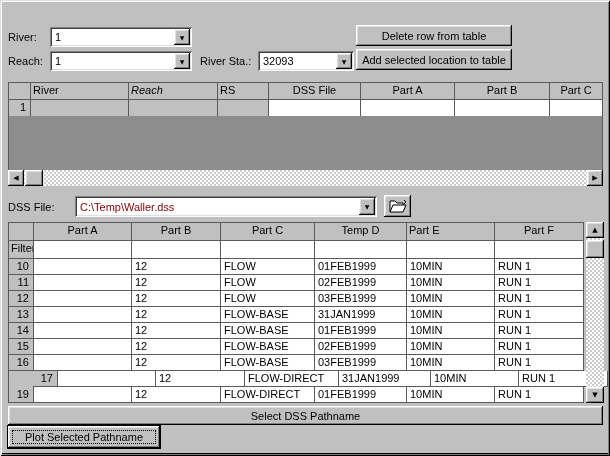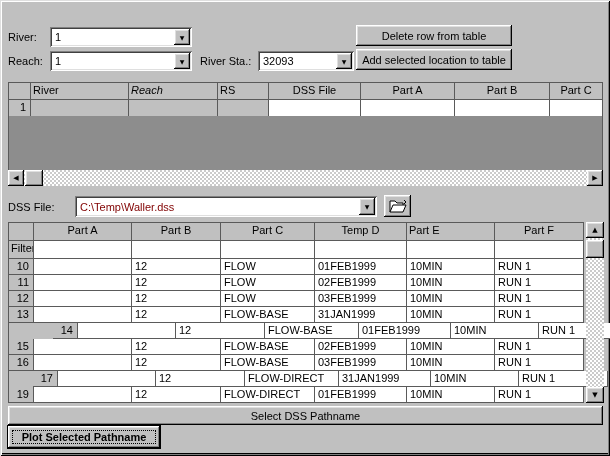--- a/index.html
+++ b/index.html
@@ -29,21 +29,21 @@
   .glyph-x  { font-weight:bold; font-size:12px; line-height:10px; }
 
   .lbl { font-size:11px; white-space:nowrap; }
 
   .btn { background:#c0c0c0; border:none; font-family:"Liberation Sans",sans-serif; font-size:11px; color:#000;
     box-shadow: inset -1px -1px 0 #000, inset 1px 1px 0 #fff, inset -2px -2px 0 #808080, inset 2px 2px 0 #dfdfdf;
     cursor:default; white-space:nowrap; }
   .btn.default {
     box-shadow: 0 0 0 1px #000, inset -1px -1px 0 #000, inset 1px 1px 0 #fff,
                 inset -2px -2px 0 #808080, inset 2px 2px 0 #dfdfdf;
-    outline:1px dotted #000; outline-offset:-5px;font-weight:bold;
+    outline:1px dotted #000; outline-offset:-5px;
   }
 
   .combo { background:#fff; display:flex; align-items:center; padding:2px 2px 2px 5px;
     box-shadow: inset 1px 1px 0 #808080, inset -1px -1px 0 #fff, inset 2px 2px 0 #404040, inset -2px -2px 0 #dfdfdf; }
   .combo-val { flex:1; font-size:11px; white-space:nowrap; overflow:hidden; }
   .combo-btn { width:16px; align-self:stretch; flex:none; background:#c0c0c0;
     display:flex; align-items:center; justify-content:center;
     font-family:"DejaVu Sans",sans-serif; font-size:6px; color:#000;
     box-shadow: inset -1px -1px 0 #000, inset 1px 1px 0 #fff, inset -2px -2px 0 #808080, inset 2px 2px 0 #dfdfdf; }
 
@@ -188,21 +188,21 @@
       <div class="trow h16">
         <div class="tcell num" style="width: 25px;">13</div>
         <div class="tcell white" style="width: 98px;"></div>
         <div class="tcell white" style="width: 89px;">12</div>
         <div class="tcell white" style="width: 94px;">FLOW-BASE</div>
         <div class="tcell white" style="width: 92px;">31JAN1999</div>
         <div class="tcell white" style="width: 88px;">10MIN</div>
         <div class="tcell white" style="width: 89px;">RUN 1</div>
       </div>
       <div class="trow h16">
-        <div class="tcell num" style="width: 25px; margin-left: 44px;">14</div>
+        <div class="tcell num" style="width: 25px;">14</div>
         <div class="tcell white" style="width: 98px;"></div>
         <div class="tcell white" style="width: 89px;">12</div>
         <div class="tcell white" style="width: 94px;">FLOW-BASE</div>
         <div class="tcell white" style="width: 92px;">01FEB1999</div>
         <div class="tcell white" style="width: 88px;">10MIN</div>
         <div class="tcell white" style="width: 89px;">RUN 1</div>
       </div>
       <div class="trow h16">
         <div class="tcell num" style="width: 25px;">15</div>
         <div class="tcell white" style="width: 98px;"></div>

